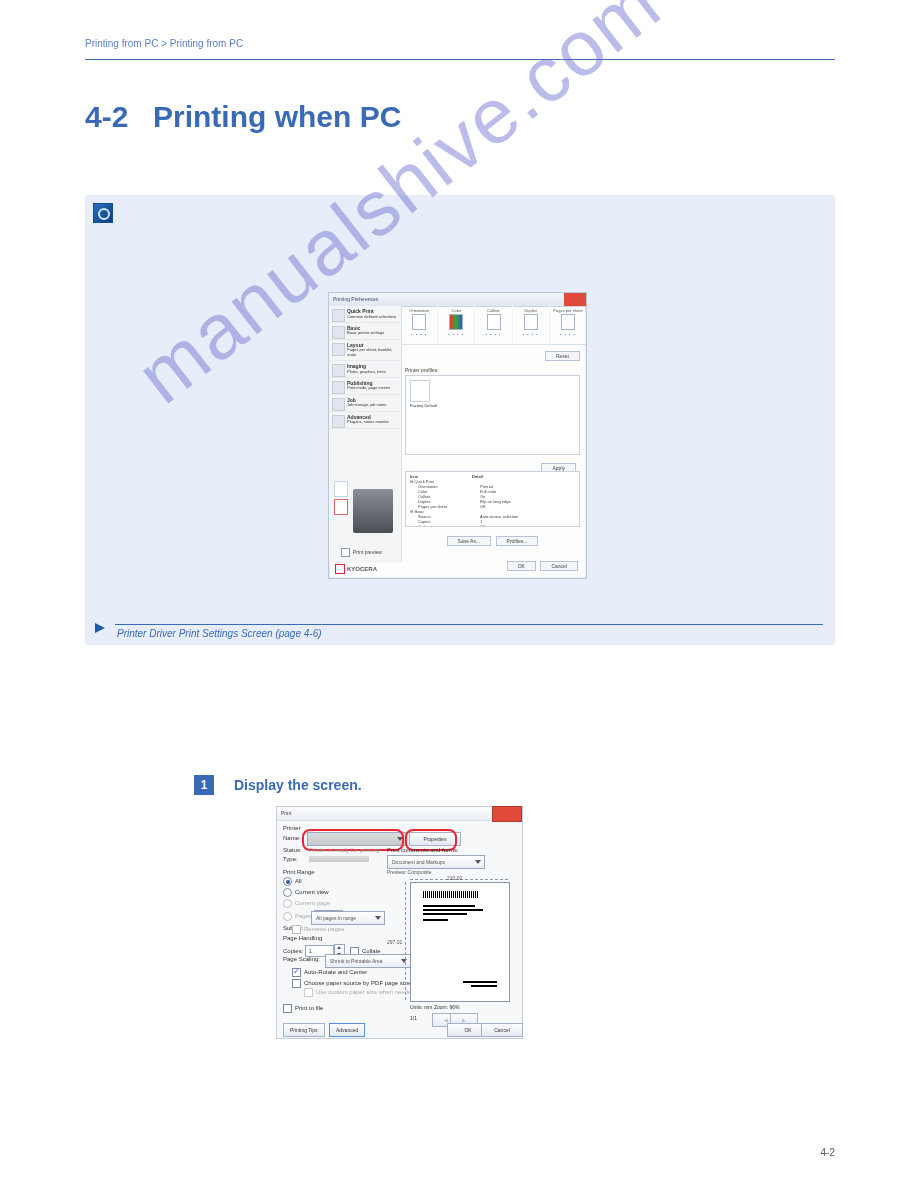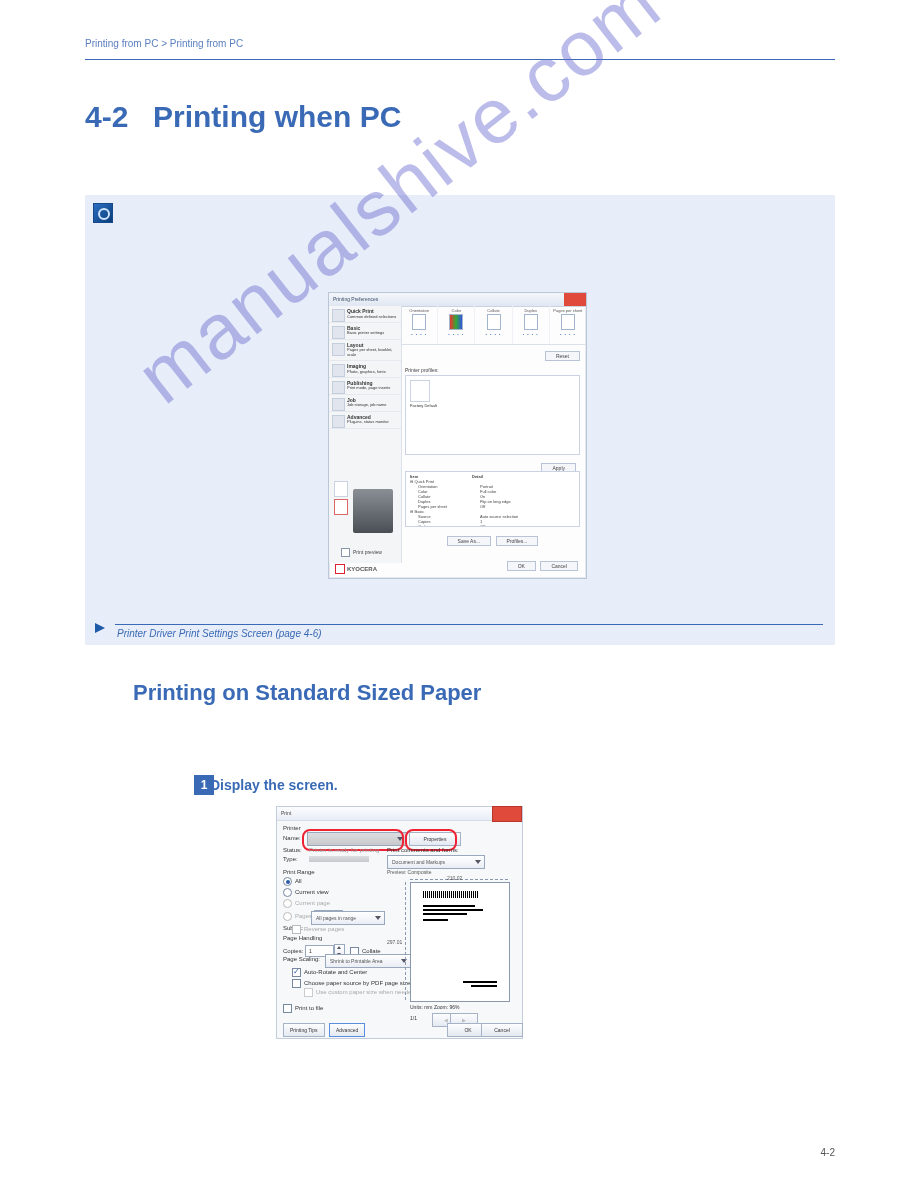--- a/index.html
+++ b/index.html
@@ -366,21 +366,21 @@
     height: 20px;
     background: #3a6ab5;
     color: #fff;
     text-align: center;
     line-height: 20px;
     font-size: 12px;
     font-weight: bold;
   }
   .steptitle {
     position: absolute;
-    left: 210px;
+    left: 234px;
     top: 777px;
     font-size: 14px;
     color: #3a6ab5;
     font-weight: bold;
     text-align: right;
   }
 
   .shot2 {
     position: absolute;
     left: 276px;
@@ -731,21 +731,20 @@
         <span class="minibtn">OK</span>
         <span class="minibtn">Cancel</span>
       </div>
     </div>
 
     <div class="blue-arrow"></div>
     <div class="blue-rule"></div>
     <div class="refline">Printer Driver Print Settings Screen (page 4-6)</div>
   </div>
 
-  <div class="sub-title">Printing on Standard Sized Paper</div>
 
   <div class="stepnum">1</div>
   <div class="steptitle">Display the screen.</div>
 
   <div class="shot2">
     <div class="shot2-title">Print</div>
     <div class="shot2-close"></div>
 
     <div class="s2row" style="left:6px; top:18px;">Printer</div>
 

